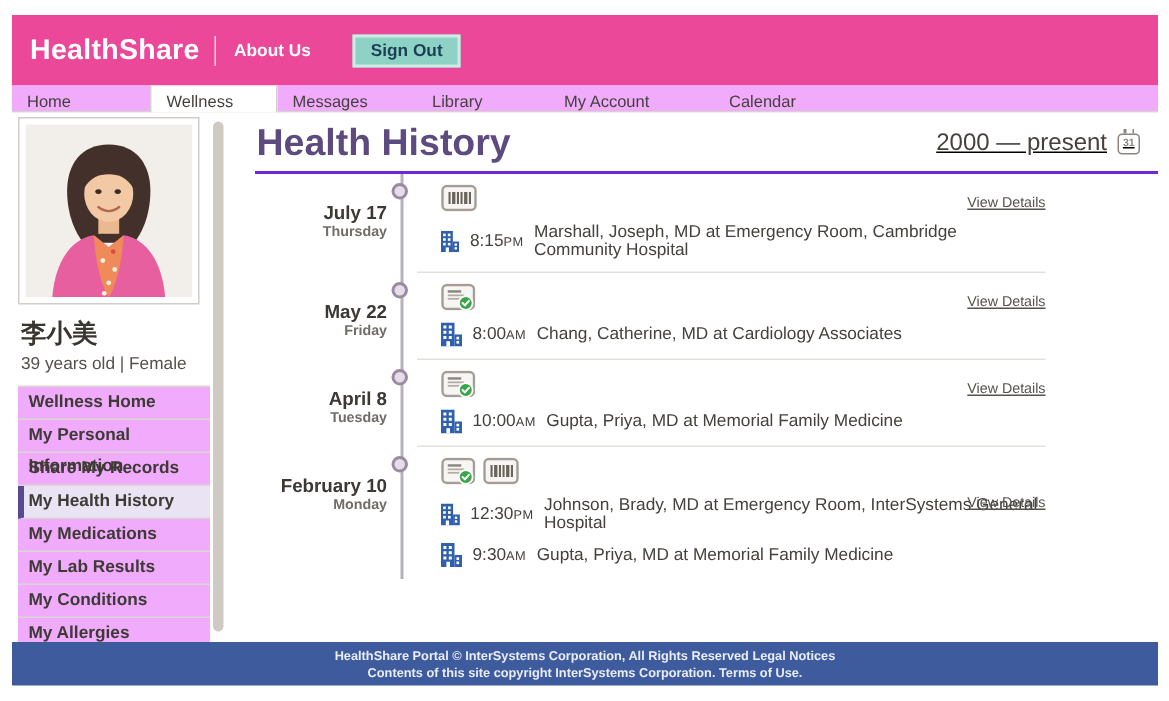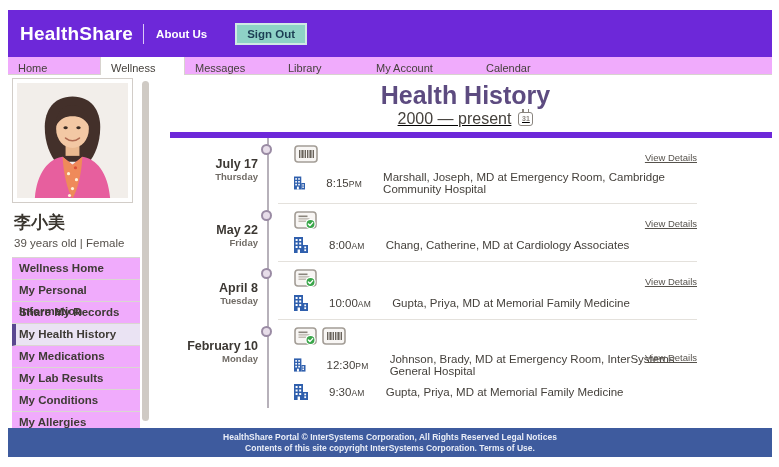--- a/index.html
+++ b/index.html
@@ -1,21 +1,21 @@
 <!DOCTYPE html>
 <html><head>
 <meta charset="utf-8">
 <style>
   * { margin:0; padding:0; box-sizing:border-box; }
   html,body { width:779px; height:467px; background:#fff; font-family:"Liberation Sans", sans-serif; }
   .page { position:relative; width:779px; height:467px; background:#fff; overflow:hidden; }
   .app { position:absolute; left:8px; top:10px; width:764px; }
 
   
-  .hdr { height:47px; background:#6d28d9; display:flex; align-items:center; padding:0 12px; }
+  .hdr { height:47px; background:#ec4899; display:flex; align-items:center; padding:0 12px; }
   .brand { color:#fff; font-size:19px; font-weight:bold; letter-spacing:.2px; }
   .hdr-divider { width:1px; height:20px; background:rgba(255,255,255,.75); margin:0 12px 0 10px; }
   .about { color:#fff; font-size:11.5px; font-weight:bold; }
   .signout { margin-left:28px; background:#8ed2c6; border:2px solid #cfe9e4; color:#1c3f54;
              font-size:11.5px; font-weight:bold; padding:3px 10px; cursor:pointer;
              font-family:"Liberation Sans", sans-serif; }
 
   
   .tabs { height:18px; background:#f0abfc; border-bottom:1px solid #d7d3ce; display:flex; }
   .tab { font-size:11px; color:#45413c; padding:5px 0 0 10px; cursor:pointer; }
@@ -34,21 +34,21 @@
   .menu { margin-left:4px; width:128px; border-top:1px solid #dad6d1; }
   .menu-item { height:22px; line-height:21px; padding-left:7px; font-size:11.5px; font-weight:bold;
                color:#3e3a35; border-bottom:1px solid #dad6d1; cursor:pointer; background:#f0abfc; }
   .menu-item.active { background:#eae3f3; border-left:4px solid #5a4890; padding-left:3px; }
   .side-scroll { position:absolute; top:6px; left:134px; width:7px; height:340px;
                  background:#cfcac4; border-radius:4px; }
 
   
   .main { flex:1; padding-left:10px; position:relative; }
   .main-hdr { display:flex; justify-content:space-between; align-items:center;
-              padding:6px 12px 4px 1px; border-bottom:6px solid #6d28d9;flex-direction:column; }
+              padding:6px 12px 4px 1px; border-bottom:2px solid #6d28d9; }
   .title { font-size:25px; font-weight:bold; color:#5d4b80; }
   .range-wrap { display:flex; align-items:center; gap:7px;text-decoration:underline; }
   .range { font-size:16px; color:#45413c; }
   .cal-icon { position:relative; width:15px; height:14px; border:1.5px solid #8a857f; border-radius:3px;
               font-size:7px; color:#8a857f; text-align:center; line-height:12px; font-weight:bold; cursor:pointer; }
   .cal-icon::before, .cal-icon::after { content:""; position:absolute; top:-4px; width:1.5px; height:3px; background:#8a857f; }
   .cal-icon::before { left:3px; } .cal-icon::after { right:3px; }
 
   
   .timeline { margin-right:75px; }
@@ -57,21 +57,21 @@
   .edate { font-size:12.5px; font-weight:bold; color:#3c3833; line-height:14px; }
   .eday  { font-size:9.5px;  font-weight:bold; color:#716c66; line-height:12px; }
   .node-col { width:20px; flex:0 0 20px; position:relative; }
   .tl-line { position:absolute; left:9px; top:0; bottom:0; width:1.5px; background:#b7b1ba; }
   .tl-dot { position:absolute; left:3px; top:6px; width:11px; height:11px; border-radius:50%;
             background:#e7dde9; border:2px solid #9a8ba4; }
   .content-col { flex:1; padding:6px 0 8px 16px; position:relative; border-bottom:1px solid #e4e1dc; min-height:48px; }
   .entry:last-child .content-col { border-bottom:none; }
   .icon-row { display:flex; gap:5px; height:20px; align-items:center; }
   .chip { display:inline-flex; cursor:pointer; }
-  .visit { display:flex; align-items:center; gap:21px; margin-top:7px; }
+  .visit { display:flex; align-items:center; gap:7px; margin-top:7px; }
   .vtime { font-size:11.5px; color:#45413c; white-space:nowrap; }
   .vmer { font-size:8.5px; letter-spacing:.3px; color:#45413c; }
   .vdesc { font-size:11.5px; color:#45413c; }
   .view-details { position:absolute; right:0; top:14px; font-size:9.5px; color:#56524c;
                   text-decoration:underline; cursor:pointer; white-space:nowrap; }
   .view-details.mid { top:32px; }
 
   
   .footer { height:29px; background:#3e5b9e; display:flex; flex-direction:column;
             align-items:center; justify-content:center; gap:1px; }

